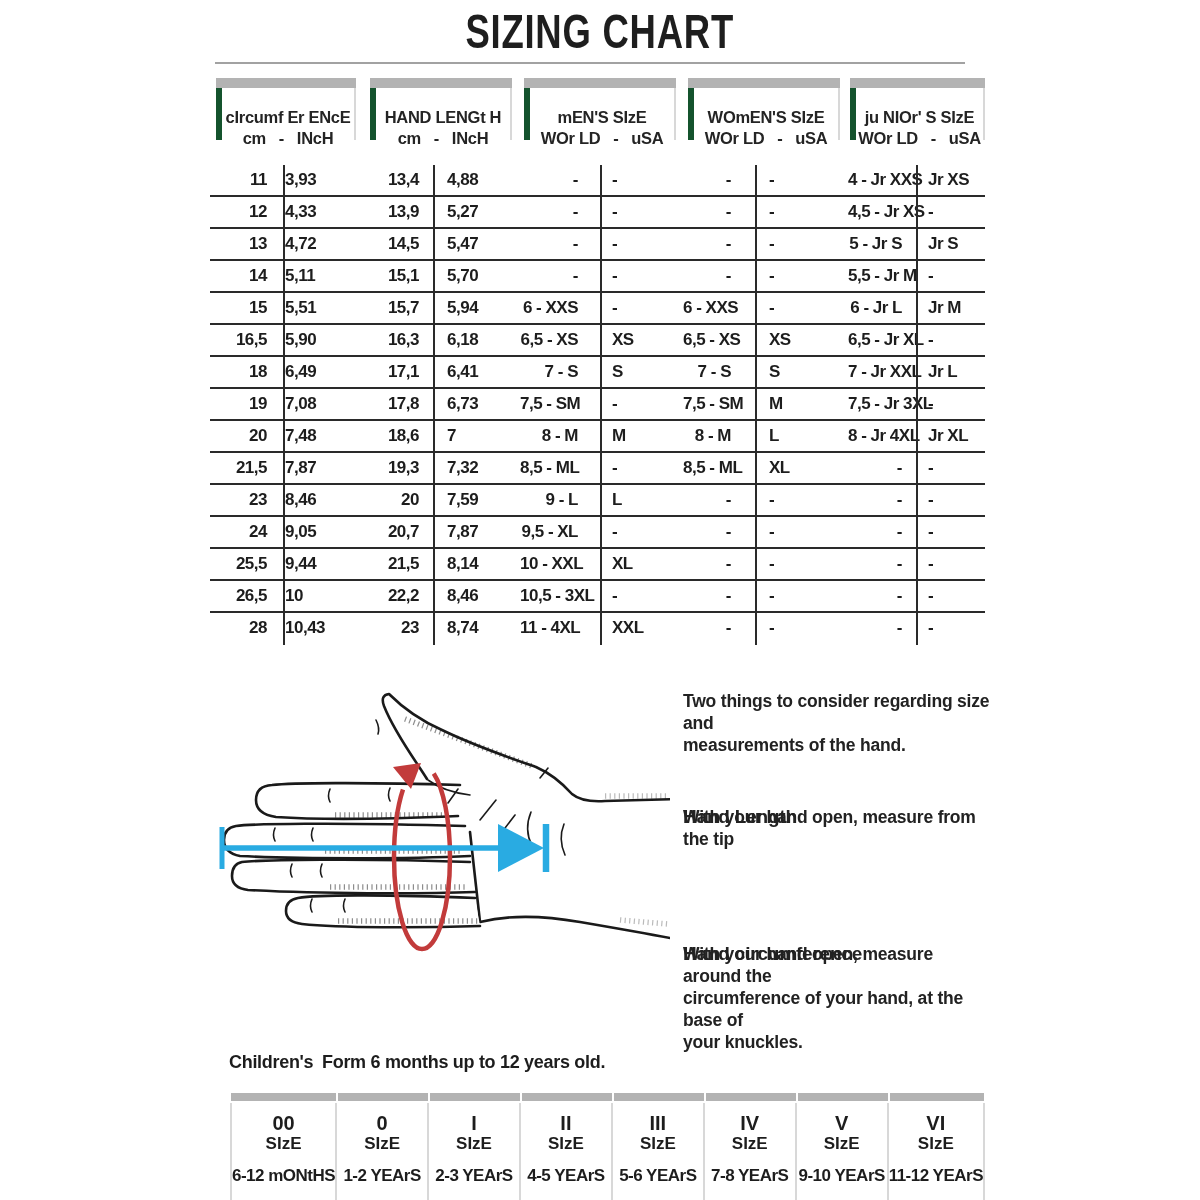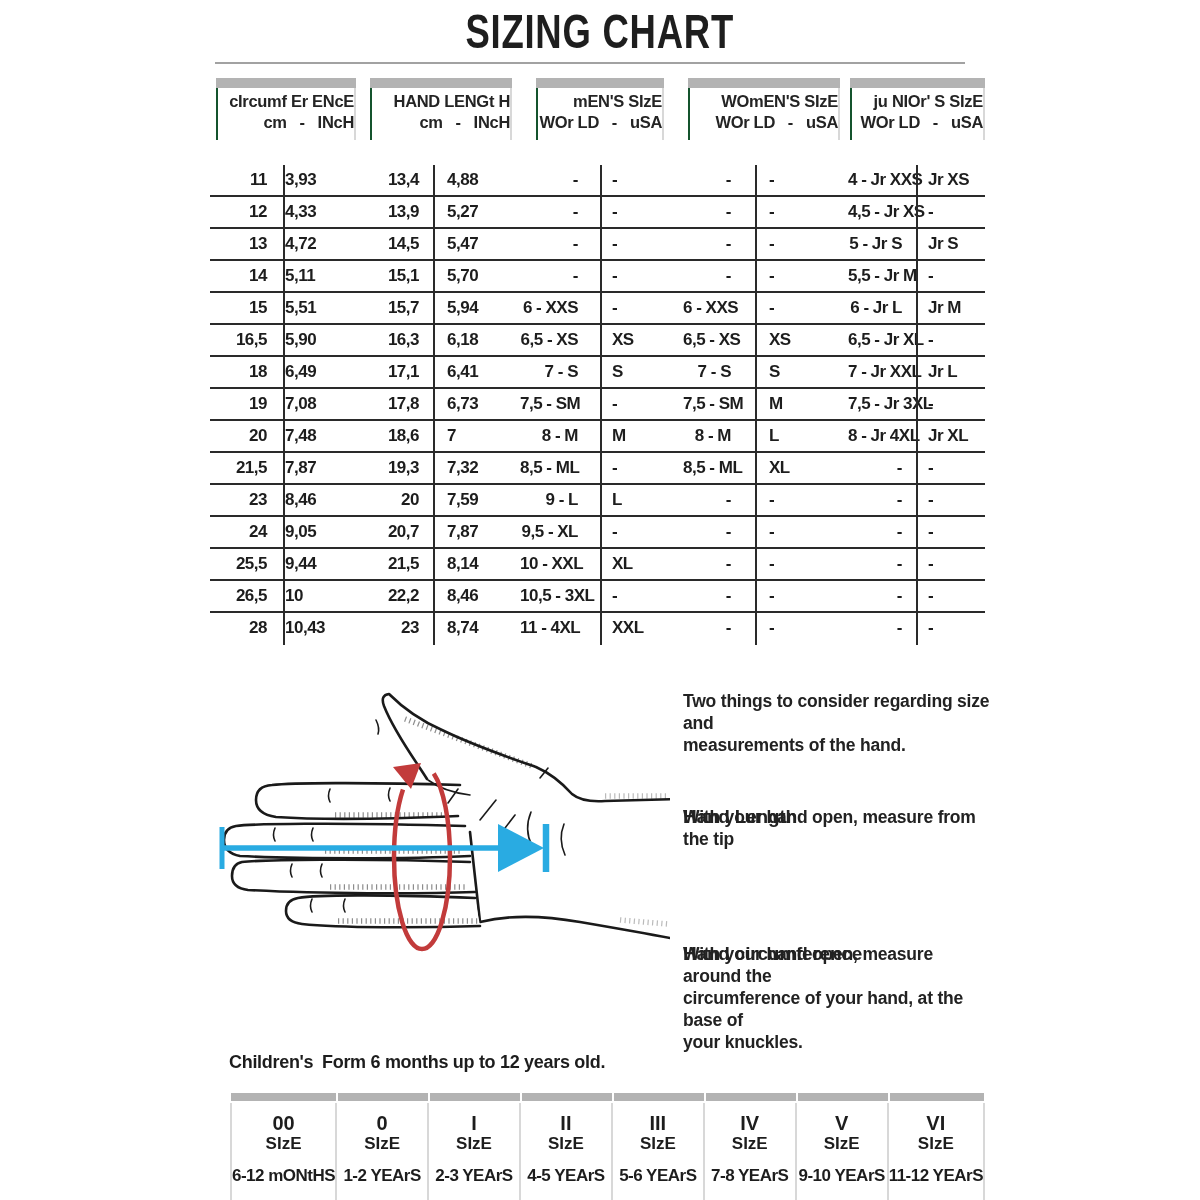--- a/index.html
+++ b/index.html
@@ -14,22 +14,22 @@
   .title {
     display:inline-block; font-size:48px; font-weight:800; letter-spacing:1px;
     color:#1e1e1e; transform:scaleX(0.76); transform-origin:center;
   }
   .title-rule { position:absolute; top:62px; left:215px; width:750px; height:2px; background:#a2a2a2; }
 
   
   .hbox { position:absolute; top:78px; }
   .hbar { height:10px; background:#b3b3b3; }
   .hbody {
-    background:#fff; border-left:2px solid #14532d; border-right:2px solid #d8d8d8;
-    height:52px; text-align:right; padding-top:3px;
+    background:#fff; border-left:6px solid #14532d; border-right:2px solid #d8d8d8;
+    height:52px; text-align:center; padding-top:19px;
   }
   .hline1, .hline2 {
     font-size:16.5px; font-weight:bold; line-height:21px;
     white-space:pre; letter-spacing:-0.3px; color:#242424;
   }
 
   
   .size-grid {
     position:absolute; left:210px; top:165px;
     display:grid;
@@ -97,21 +97,21 @@
       <div class="hline2">cm   -   INcH</div>
     </div>
   </div>
   <div class="hbox" style="left:370px; width:142px">
     <div class="hbar"></div>
     <div class="hbody">
       <div class="hline1">HAND LENGt H</div>
       <div class="hline2">cm   -   INcH</div>
     </div>
   </div>
-  <div class="hbox" style="left:536px; width:128px">
+  <div class="hbox" style="left:524px; width:152px">
     <div class="hbar"></div>
     <div class="hbody">
       <div class="hline1">mEN'S SIzE</div>
       <div class="hline2">WOr LD   -   uSA</div>
     </div>
   </div>
   <div class="hbox" style="left:688px; width:152px">
     <div class="hbar"></div>
     <div class="hbody">
       <div class="hline1">WOmEN'S SIzE</div>

